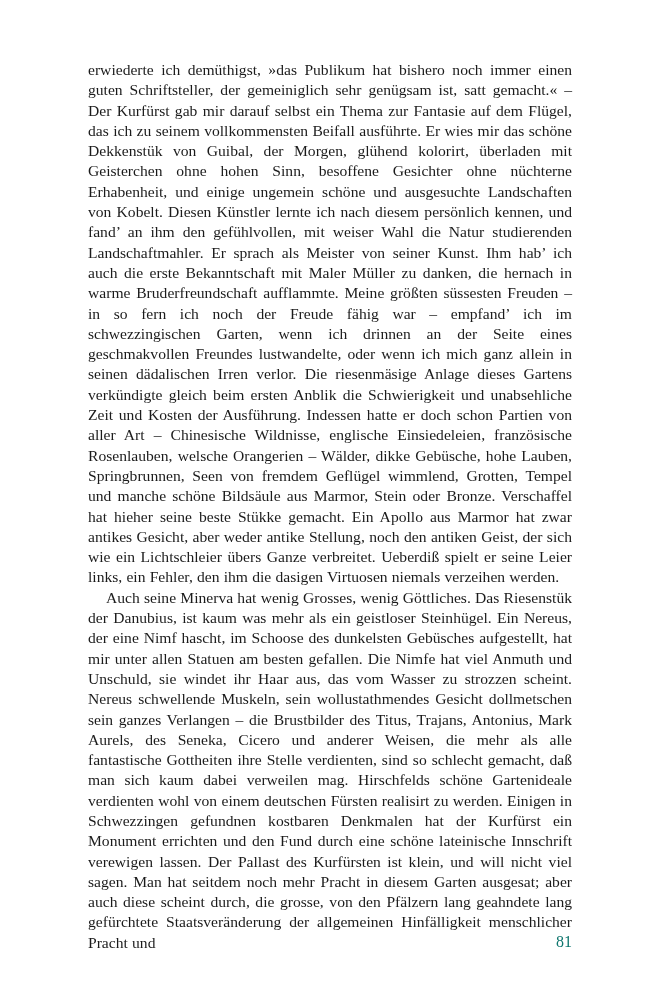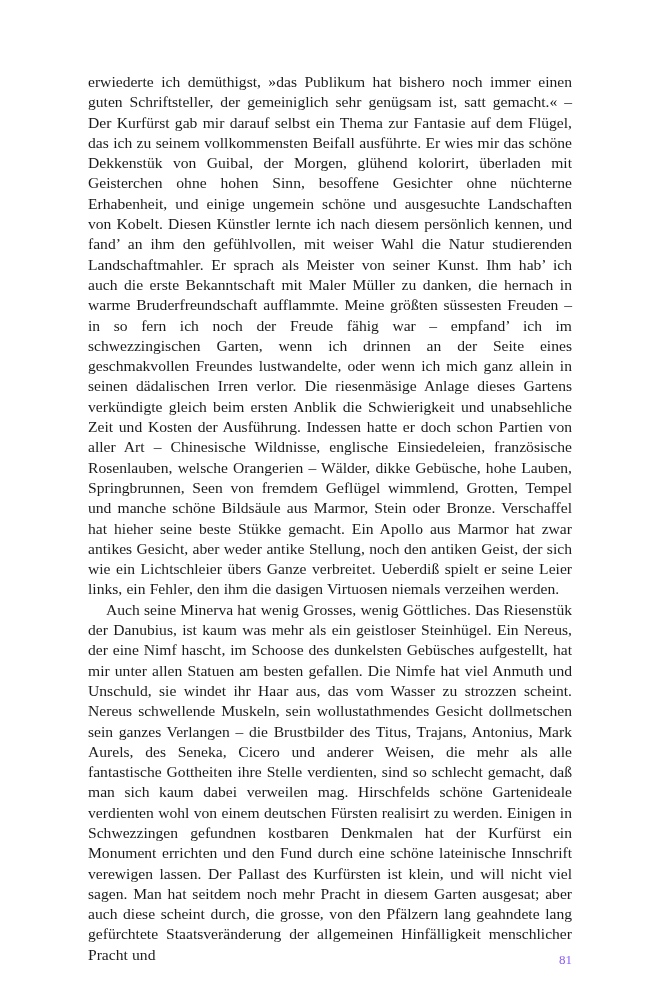--- a/index.html
+++ b/index.html
@@ -11,43 +11,43 @@
     position: relative;
     width: 660px;
     height: 990px;
     background: #ffffff;
     overflow: hidden;
     font-family: "Liberation Serif", "DejaVu Serif", serif;
     color: #1b1b1b;
   }
   .text-block {
     position: absolute;
-    top: 72px;
+    top: 60px;
     left: 88px;
     width: 484px;
   }
   .para {
     margin: 0;
     font-size: 15.6px;
     line-height: 20.3px;
     text-align: justify;
     hyphens: auto;
     -webkit-hyphens: auto;
     word-spacing: 0.02em;
   }
   .para.indent {
     text-indent: 18px;
   }
   .page-number {
     position: absolute;
     right: 88px;
-    bottom: 24px;
-    font-size: 13px;
+    bottom: 40px;
+    font-size: 16px;
     line-height: 1;
-    color: #8b5cf6;
+    color: #0f766e;
   }
 </style>
 </head>
 <body>
 
 <div class="page">
   <div class="text-block">
     <p class="para no-indent" lang="de">erwiederte ich demüthigst, »das Publikum hat bishero noch immer einen guten Schriftsteller, der gemeiniglich sehr genügsam ist, satt gemacht.« – Der Kurfürst gab mir darauf selbst ein Thema zur Fantasie auf dem Flügel, das ich zu seinem vollkommensten Beifall ausführte. Er wies mir das schöne Dekkenstük von Guibal, der Morgen, glühend kolorirt, überladen mit Geisterchen ohne hohen Sinn, besoffene Gesichter ohne nüchterne Erhabenheit, und einige ungemein schöne und ausgesuchte Landschaften von Kobelt. Diesen Künstler lernte ich nach diesem persönlich kennen, und fand’ an ihm den gefühlvollen, mit weiser Wahl die Natur studierenden Landschaftmahler. Er sprach als Meister von seiner Kunst. Ihm hab’ ich auch die erste Bekanntschaft mit Maler Müller zu danken, die hernach in warme Bruderfreundschaft aufflammte. Meine größten süssesten Freuden – in so fern ich noch der Freude fähig war – empfand’ ich im schwezzingischen Garten, wenn ich drinnen an der Seite eines geschmakvollen Freundes lustwandelte, oder wenn ich mich ganz allein in seinen dädalischen Irren verlor. Die riesenmäsige Anlage dieses Gartens verkündigte gleich beim ersten Anblik die Schwierigkeit und unabsehliche Zeit und Kosten der Ausführung. Indessen hatte er doch schon Partien von aller Art – Chinesische Wildnisse, englische Einsiedeleien, französische Rosenlauben, welsche Orangerien – Wälder, dikke Gebüsche, hohe Lauben, Springbrunnen, Seen von fremdem Geflügel wimmlend, Grotten, Tempel und manche schöne Bildsäule aus Marmor, Stein oder Bronze. Verschaffel hat hieher seine beste Stükke gemacht. Ein Apollo aus Marmor hat zwar antikes Gesicht, aber weder antike Stellung, noch den antiken Geist, der sich wie ein Lichtschleier übers Ganze verbreitet. Ueberdiß spielt er seine Leier links, ein Fehler, den ihm die dasigen Virtuosen niemals verzeihen werden.</p>
     <p class="para indent" lang="de">Auch seine Minerva hat wenig Grosses, wenig Göttliches. Das Riesenstük der Danubius, ist kaum was mehr als ein geistloser Steinhügel. Ein Nereus, der eine Nimf hascht, im Schoose des dunkelsten Gebüsches aufgestellt, hat mir unter allen Statuen am besten gefallen. Die Nimfe hat viel Anmuth und Unschuld, sie windet ihr Haar aus, das vom Wasser zu strozzen scheint. Nereus schwellende Muskeln, sein wollustathmendes Gesicht dollmetschen sein ganzes Verlangen – die Brustbilder des Titus, Trajans, Antonius, Mark Aurels, des Seneka, Cicero und anderer Weisen, die mehr als alle fantastische Gottheiten ihre Stelle verdienten, sind so schlecht gemacht, daß man sich kaum dabei verweilen mag. Hirschfelds schöne Gartenideale verdienten wohl von einem deutschen Fürsten realisirt zu werden. Einigen in Schwezzingen gefundnen kostbaren Denkmalen hat der Kurfürst ein Monument errichten und den Fund durch eine schöne lateinische Innschrift verewigen lassen. Der Pallast des Kurfürsten ist klein, und will nicht viel sagen. Man hat seitdem noch mehr Pracht in diesem Garten ausgesat; aber auch diese scheint durch, die grosse, von den Pfälzern lang geahndete lang gefürchtete Staatsveränderung der allgemeinen Hinfälligkeit menschlicher Pracht und</p>
   </div>

